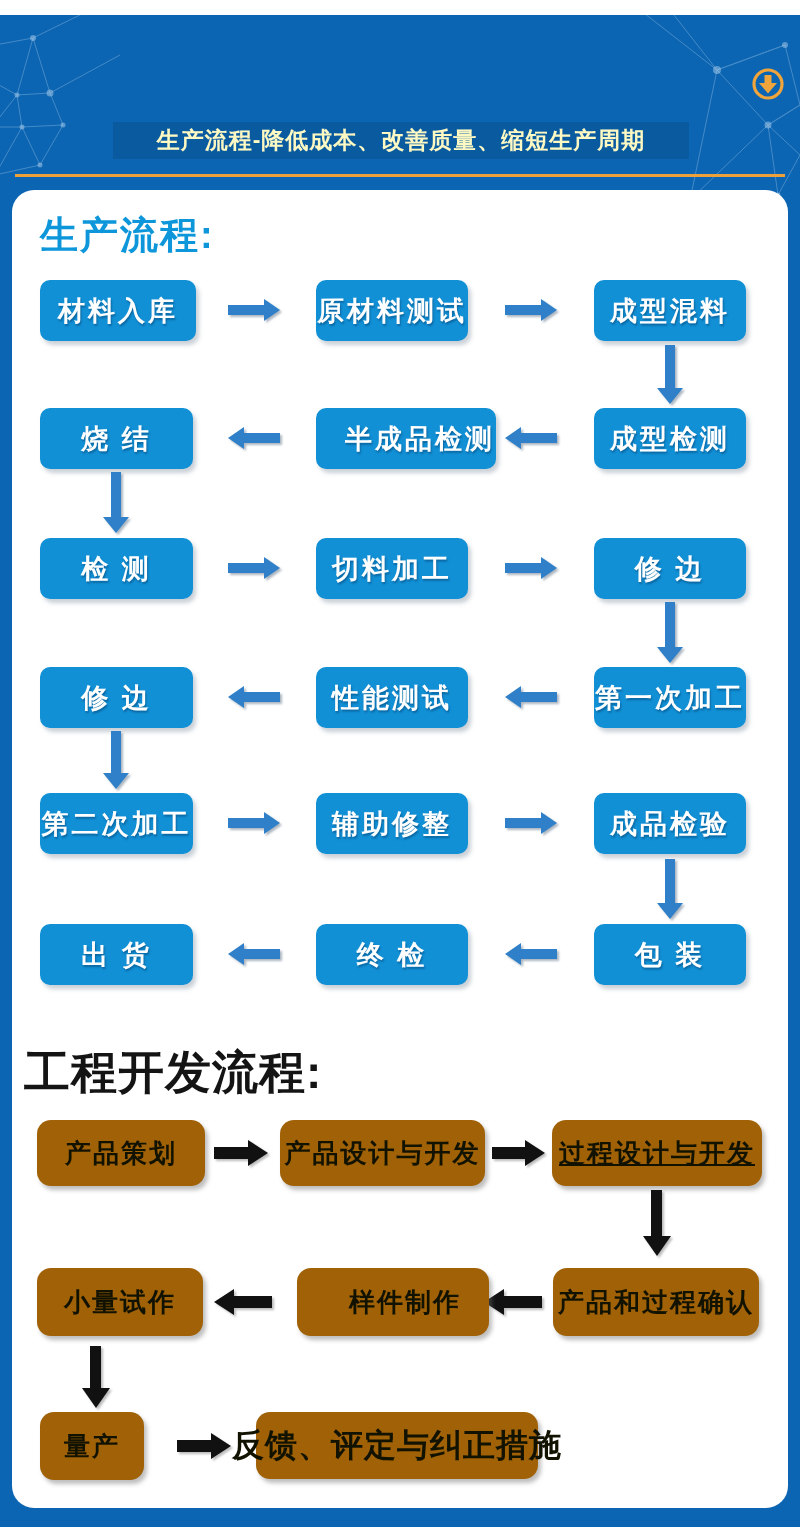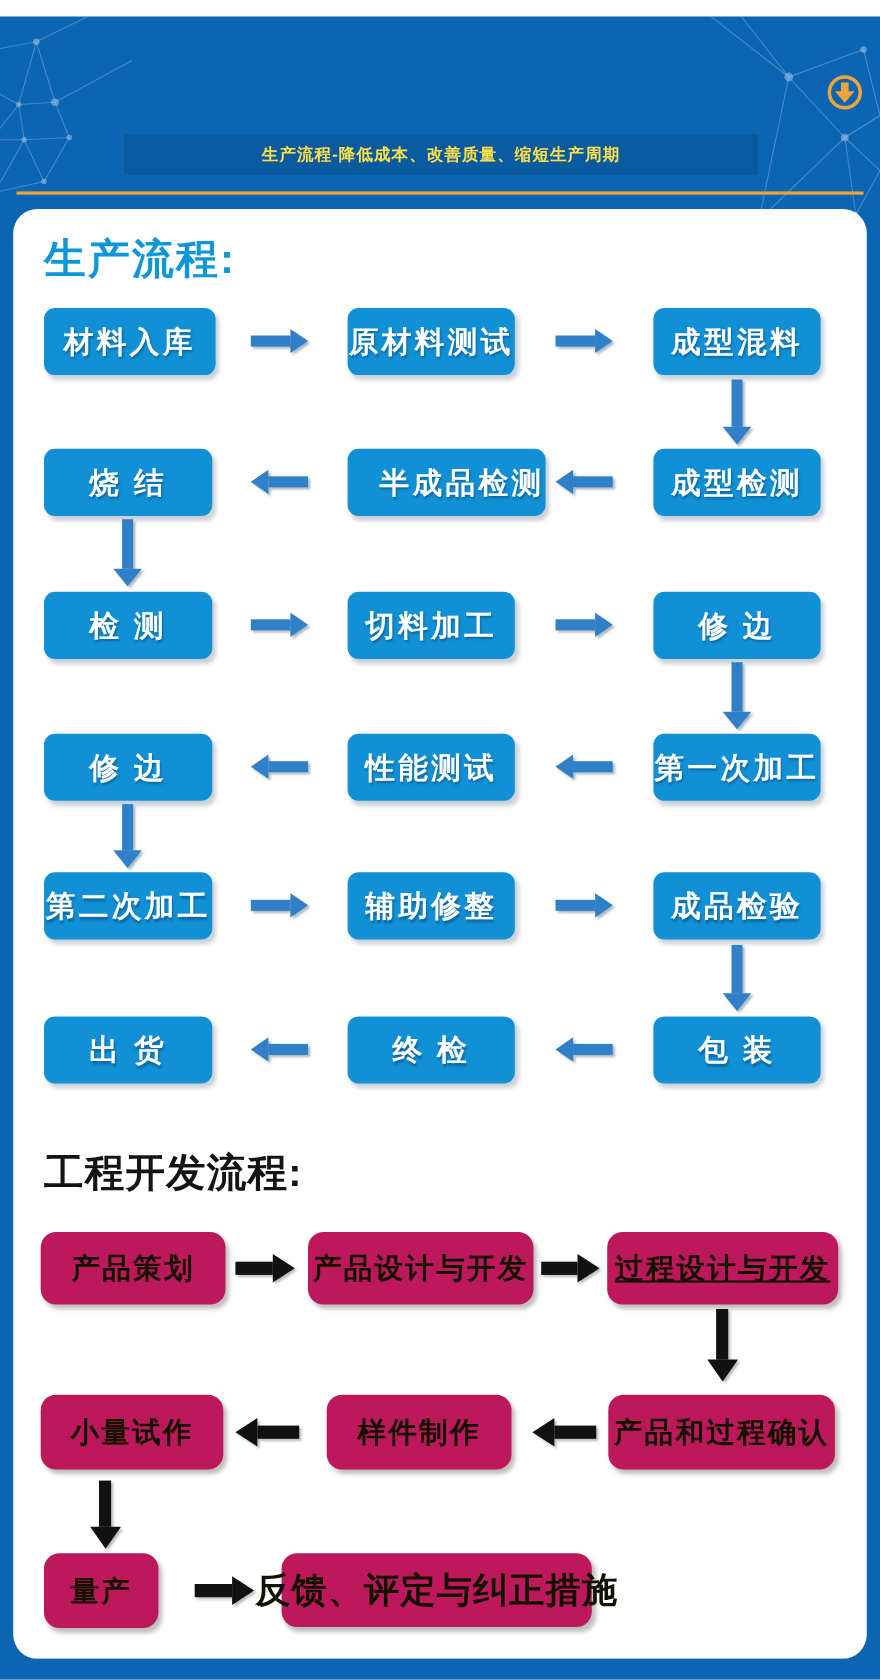--- a/index.html
+++ b/index.html
@@ -5,35 +5,35 @@
   html,body{margin:0;padding:0;background:#ffffff;}
   .page{position:relative;width:800px;height:1527px;background:#ffffff;overflow:hidden;
         font-family:"Liberation Sans", sans-serif;}
   .blue-bg{position:absolute;left:0;top:15px;width:800px;height:1512px;background:#0B65B2;}
   .pattern{position:absolute;pointer-events:none;}
   .header-title{position:absolute;left:0;top:44px;width:800px;text-align:center;
         color:#ffffff;font-size:52px;font-weight:bold;letter-spacing:7px;
         text-shadow:2px 3px 3px rgba(0,30,70,.35);}
   .subtitle-band{position:absolute;left:113px;top:122px;width:576px;height:37px;
         background:#0A5AA0;display:flex;align-items:center;justify-content:center;}
-  .subtitle-band span{color:#fde047;font-size:15px;font-weight:bold;letter-spacing:1px;}
+  .subtitle-band span{color:#fef9c3;font-size:23px;font-weight:bold;letter-spacing:1px;}
   .download-btn{position:absolute;left:750px;top:66px;width:36px;height:36px;cursor:pointer;}
   .gold-line{position:absolute;left:15px;top:174px;width:770px;height:3px;background:#EDA13B;}
   .card{position:absolute;left:12px;top:190px;width:776px;height:1318px;background:#ffffff;
         border-radius:22px;}
   .h-blue{position:absolute;left:40px;top:210px;margin:0;color:#0D96DA;font-size:38px;
         font-weight:900;letter-spacing:2px;}
-  .h-black{position:absolute;left:40px;top:1042px;margin:0;color:#141414;font-size:36px;
+  .h-black{position:absolute;left:24px;top:1042px;margin:0;color:#141414;font-size:46px;
         font-weight:900;letter-spacing:1px;}
   .bbox{position:absolute;height:61px;background:#1190D6;border-radius:10px;
         display:flex;align-items:center;justify-content:center;color:#ffffff;
         font-size:27px;font-weight:bold;letter-spacing:3px;white-space:pre;
         text-shadow:1px 2px 2px rgba(0,40,80,.4);
         box-shadow:3px 4px 4px rgba(100,120,140,.35);}
-  .gbox{position:absolute;background:#be185d;border-radius:14px;
+  .gbox{position:absolute;background:#a16207;border-radius:14px;
         display:flex;align-items:center;justify-content:center;color:#121200;
         font-size:26px;font-weight:bold;letter-spacing:2px;white-space:pre;
         box-shadow:3px 4px 4px rgba(110,110,110,.45);}
   .gbox.small{font-size:32px;letter-spacing:1px;}
   
   .harr{position:absolute;height:10px;background:#2F80C8;
         filter:drop-shadow(2px 2px 1px rgba(90,110,130,.5));}
   .harr.right::after{content:"";position:absolute;left:100%;top:50%;transform:translateY(-50%);
         border:solid transparent;border-width:11px 0 11px 16px;border-left-color:#2F80C8;}
   .harr.left::after{content:"";position:absolute;right:100%;top:50%;transform:translateY(-50%);
@@ -150,21 +150,21 @@
 
   <div class="gbox" style="left:37px;top:1120px;width:168px;height:66px;">产品策划</div>
   <div class="harr black right" style="left:214px;top:1147px;width:34px;"></div>
   <div class="gbox" style="left:280px;top:1120px;width:205px;height:66px;">产品设计与开发</div>
   <div class="harr black right" style="left:492px;top:1147px;width:33px;"></div>
   <div class="gbox" style="left:552px;top:1120px;width:210px;height:66px;text-decoration:underline;">过程设计与开发</div>
   <div class="varr black" style="left:651px;top:1190px;height:46px;"></div>
 
   <div class="gbox" style="left:553px;top:1268px;width:206px;height:68px;text-align:right;">产品和过程确认</div>
   <div class="harr black left" style="left:504px;top:1296px;width:38px;"></div>
-  <div class="gbox" style="left:297px;top:1268px;width:168px;height:68px;">样件制作</div>
+  <div class="gbox" style="left:297px;top:1268px;width:168px;height:68px;padding-left:24px;">样件制作</div>
   <div class="harr black left" style="left:234px;top:1296px;width:38px;"></div>
   <div class="gbox" style="left:37px;top:1268px;width:166px;height:68px;">小量试作</div>
   <div class="varr black" style="left:90px;top:1346px;height:42px;"></div>
 
   <div class="gbox" style="left:40px;top:1412px;width:104px;height:68px;">量产</div>
   <div class="harr black right" style="left:177px;top:1440px;width:34px;"></div>
   <div class="gbox small" style="left:256px;top:1412px;width:282px;height:67px;">反馈、评定与纠正措施</div>
 
   <div style="position:absolute;left:0;top:1508px;width:800px;height:19px;background:#0B65B2;"></div>
 </div>

